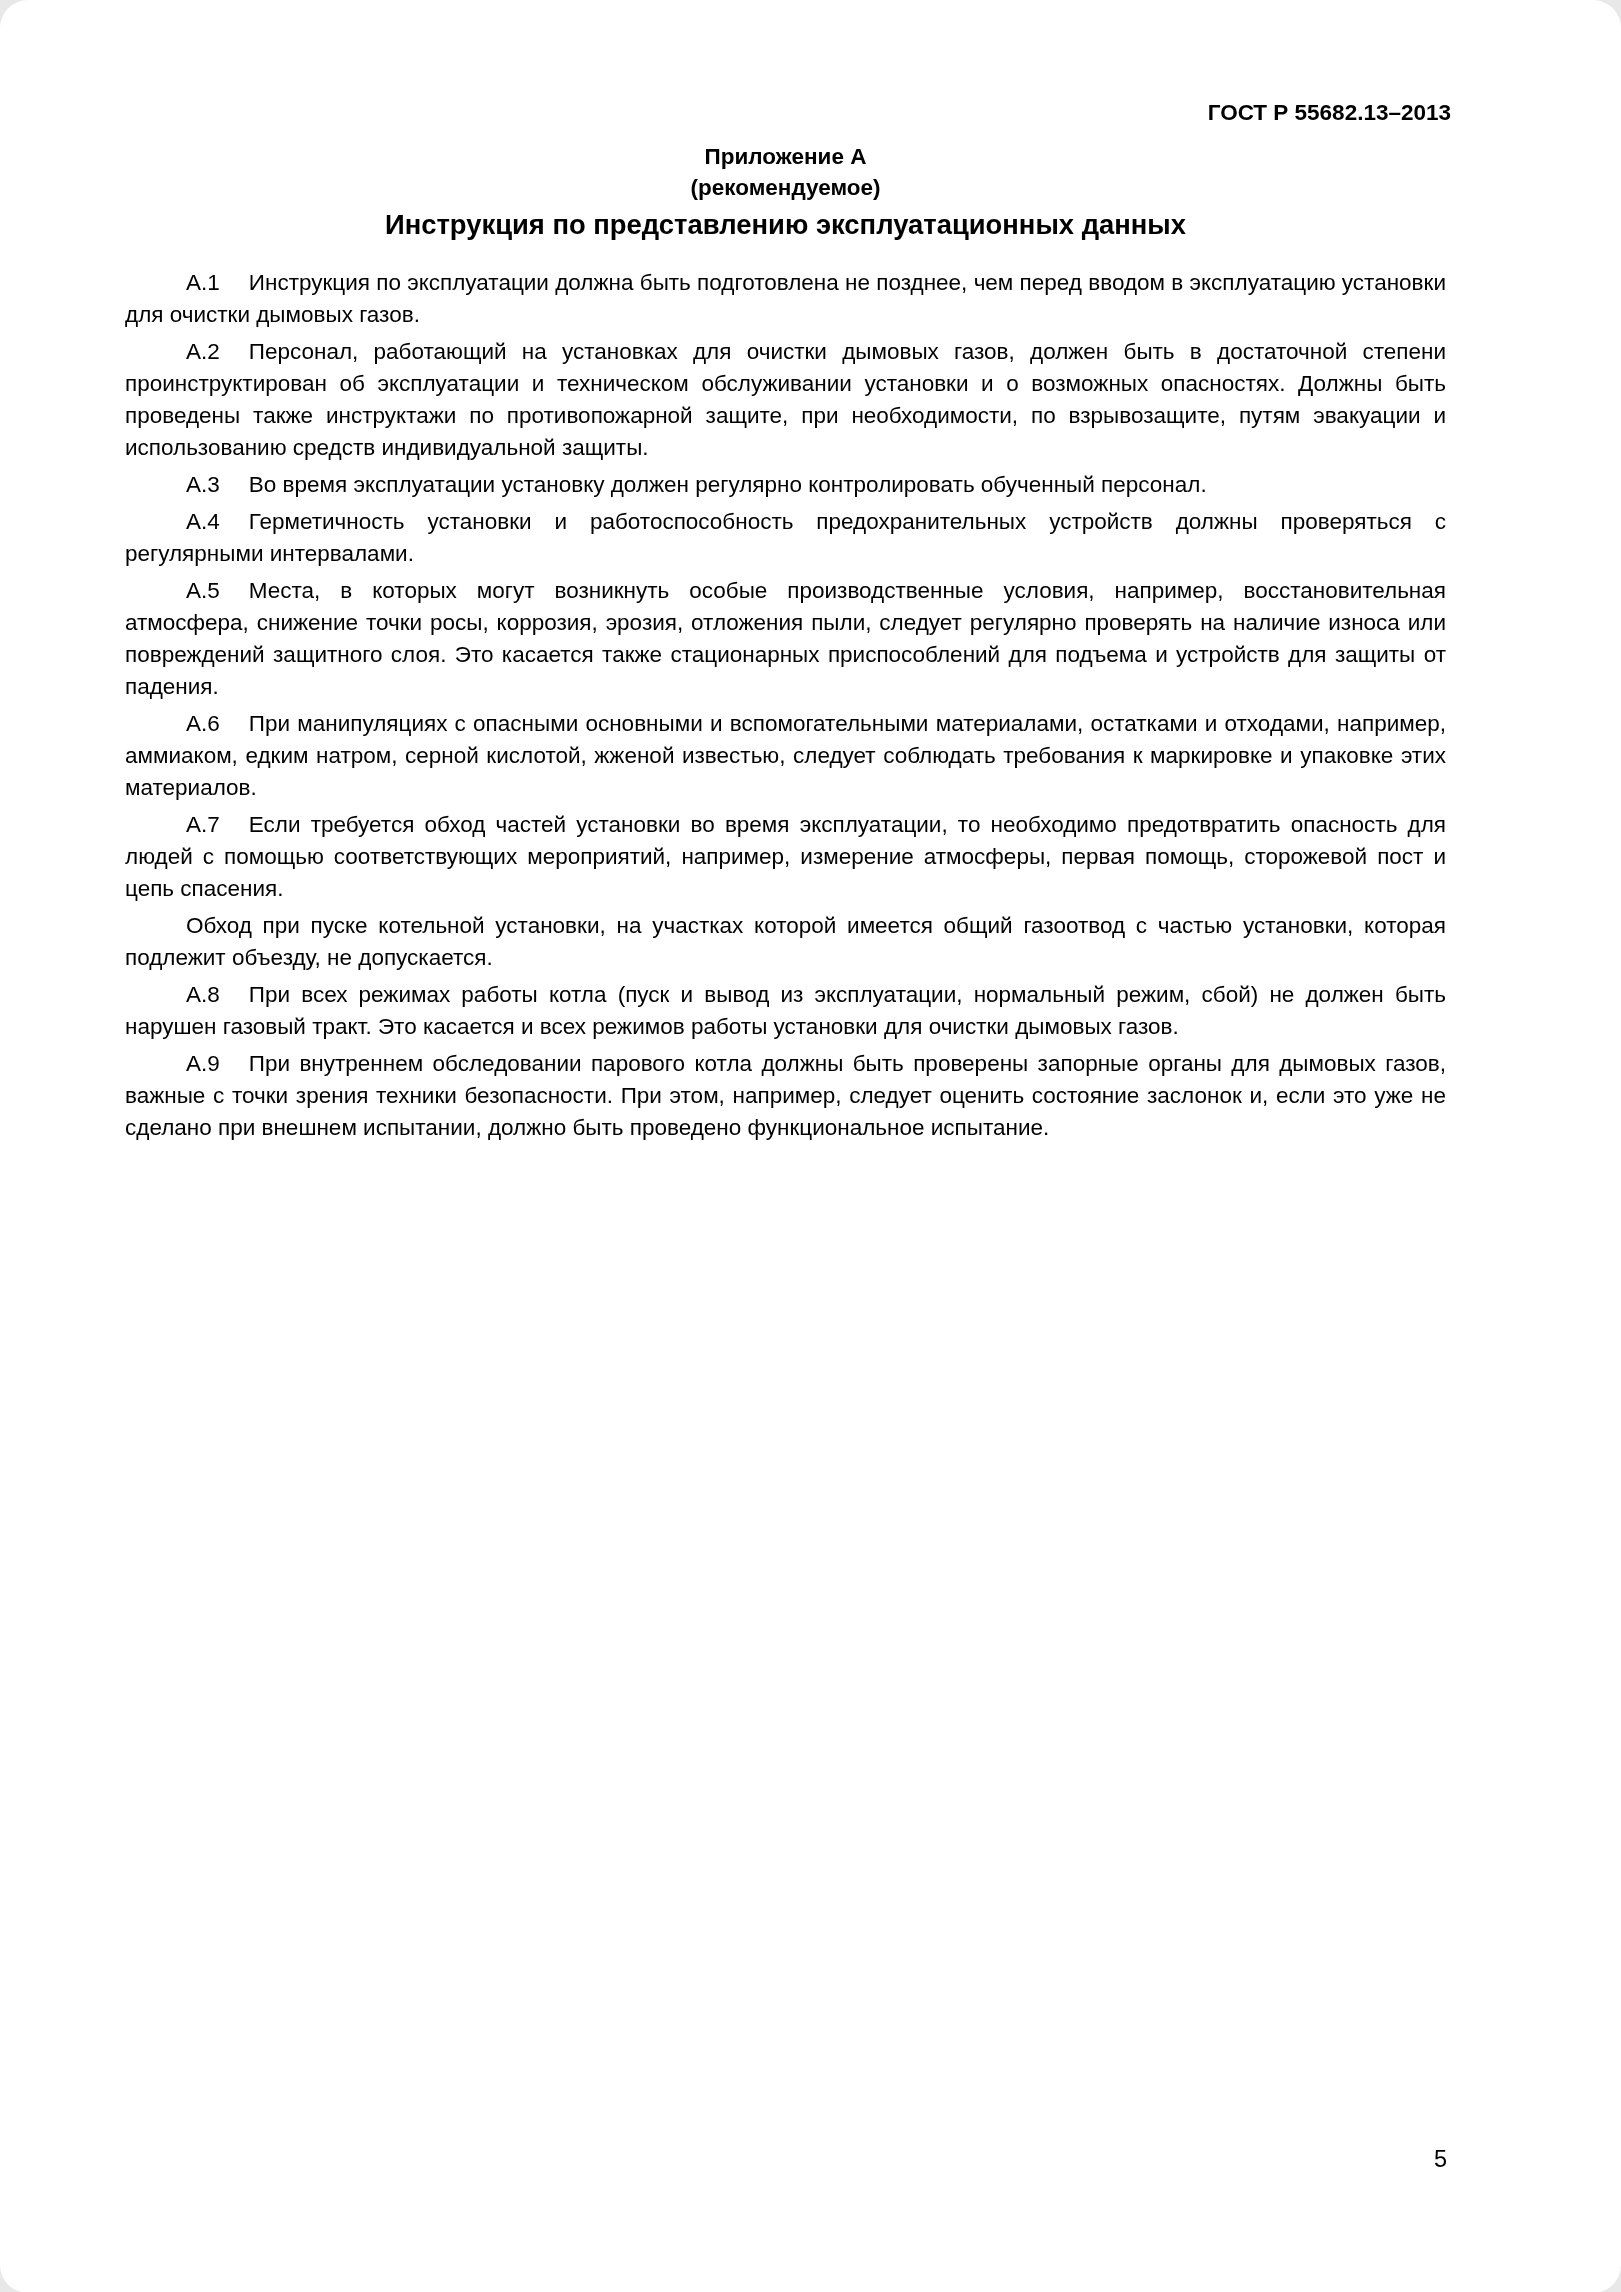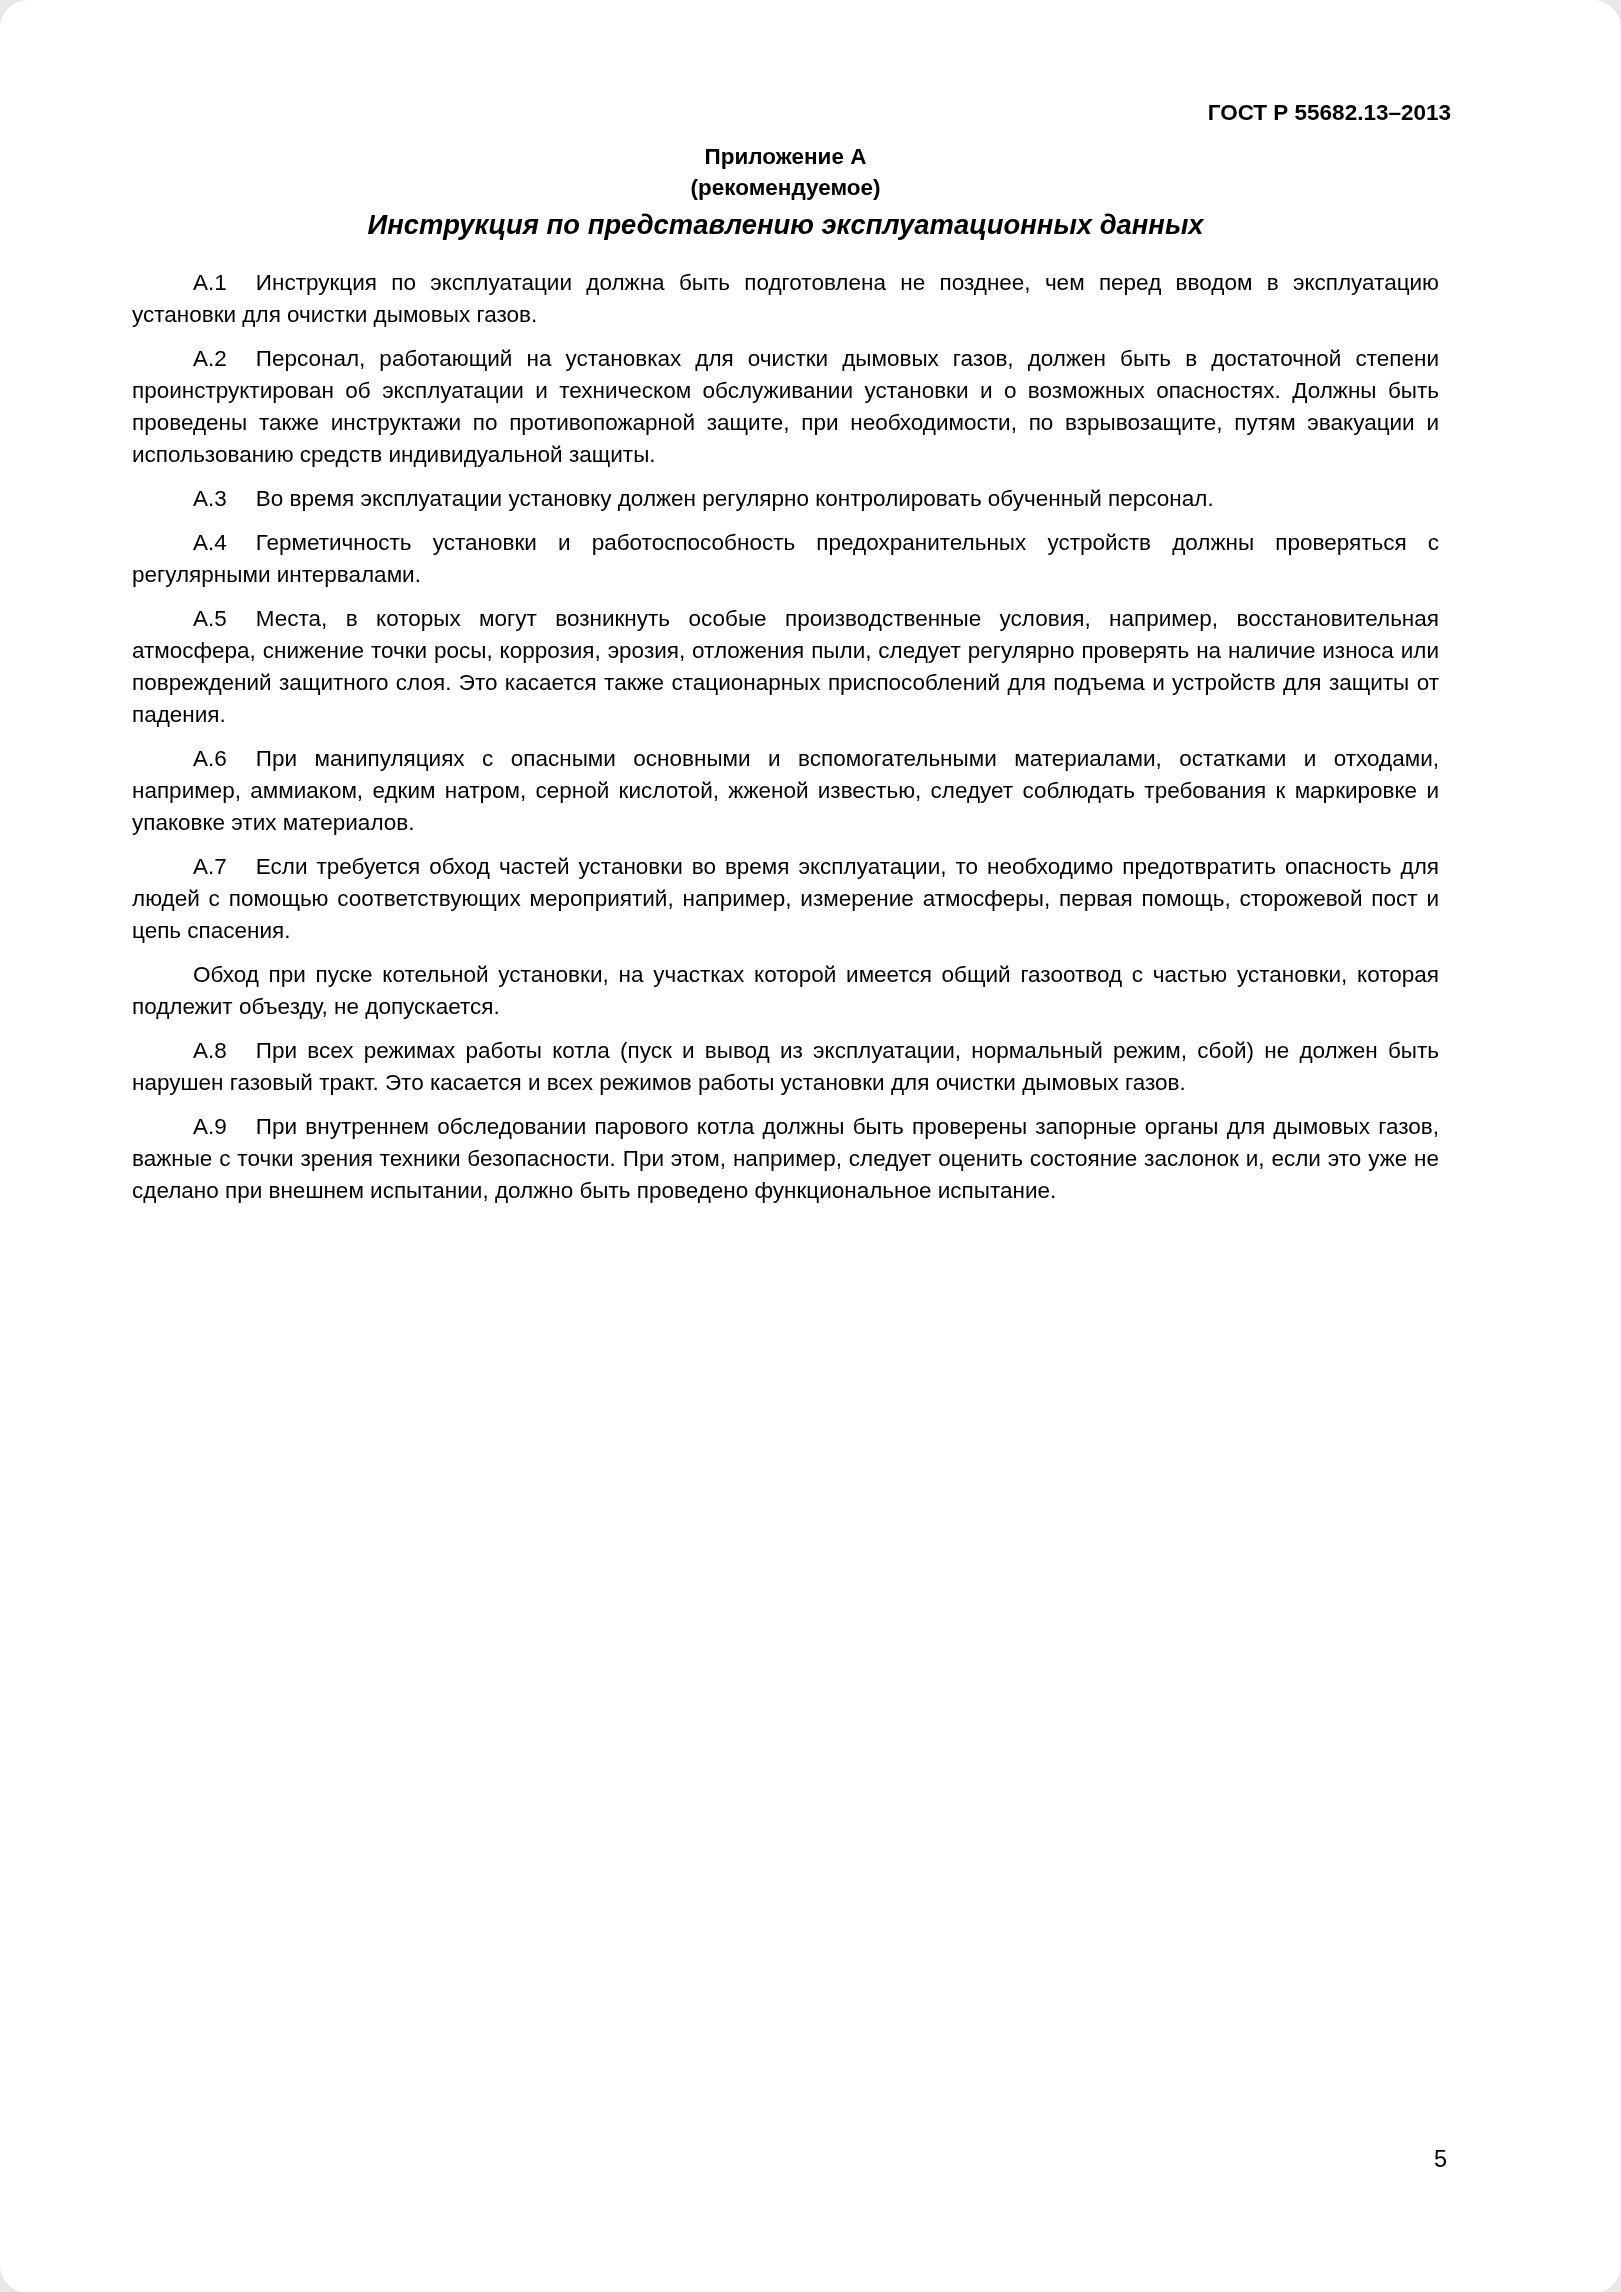--- a/index.html
+++ b/index.html
@@ -39,30 +39,29 @@
   }
   .appendix-label {
     margin-top: 14px;
   }
   .doc-title {
     margin: 3.9px 0 0 0;
     text-align: center;
     font-weight: bold;
     font-size: 27.4px;
     line-height: 35px;
-    font-style: italic;
   }
   .doc-body {
     margin-top: 25.5px;
     font-size: 22.5px;
     line-height: 32px;
     text-align: justify;
   }
   .para {
-    margin: 12px;
+    margin: 5px;
     text-indent: 61px;
   }
   .pnum {
     padding-right: 29px;
   }
   .pnum:empty {
     padding-right: 0;
   }
   .page-number {
     position: absolute;

